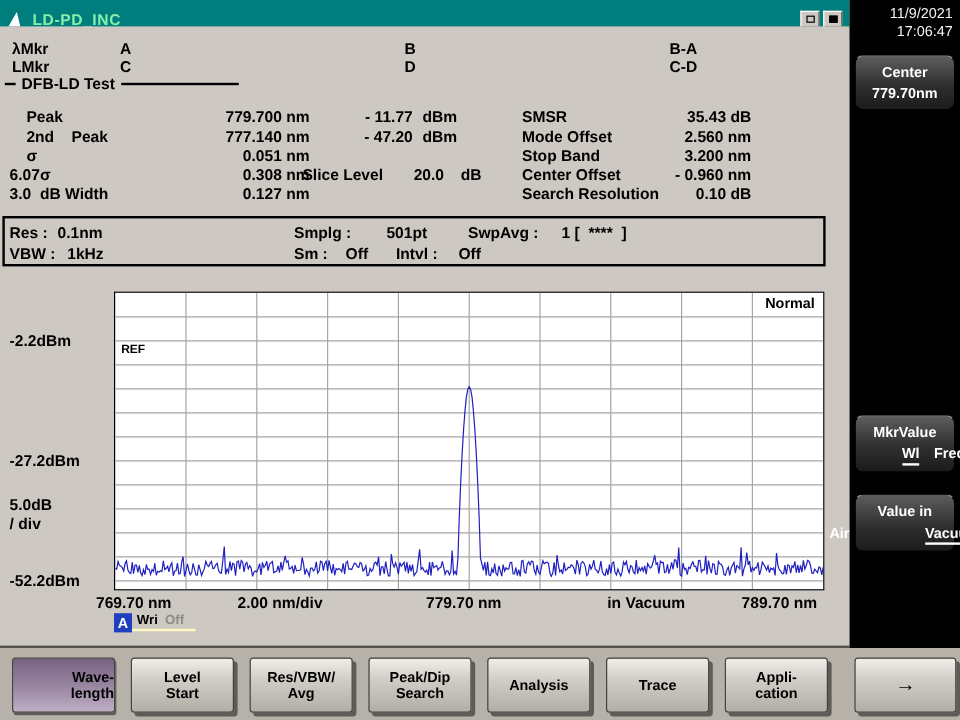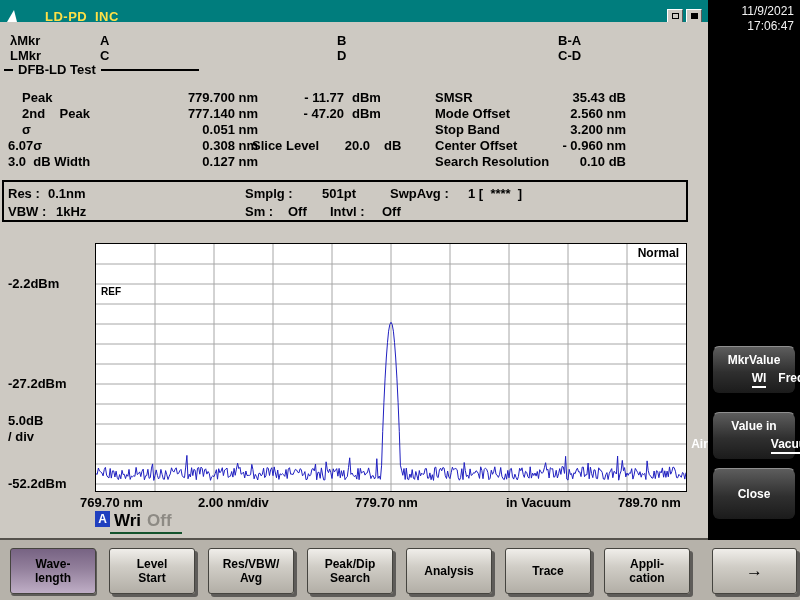--- a/index.html
+++ b/index.html
@@ -10,21 +10,21 @@
     font-family: "Liberation Sans", sans-serif;
     overflow: hidden;
   }
   .t { position: absolute; font-size: 13px; font-weight: bold; color: #000; white-space: pre; line-height: 15px; }
   .tr { text-align: right; }
 
   
   #titlebar {
     position: absolute; left: 0; top: 0; width: 708px; height: 22px;
     background: #007d7d; border-bottom: 1px solid #004c4c;
-    display: flex; align-items: center; padding: 16px 6px; color: #fde047; gap: 18px;
+    display: flex; align-items: center; padding: 16px 6px; color: #86efac;
   }
   #titlebar .logo { width: 16px; height: 14px; margin-right: 5px; }
   #titlebar .title { font-size: 13px; font-weight: bold; letter-spacing: .5px; }
   .winbtns { margin-left: auto; display: flex; gap: 3px; }
   .winbtn {
     width: 16px; height: 14px; background: #cdc9c2;
     border: 1px solid; border-color: #fff #5a5a5a #5a5a5a #fff;
     display: flex; align-items: center; justify-content: center; cursor: pointer;
   }
   .wb-restore { width: 7px; height: 6px; border: 1px solid #000; background: #cdc9c2; }
@@ -54,21 +54,21 @@
   #graph svg { position: absolute; left: 0; top: 0; }
   #normal-label { position: absolute; right: 7px; top: 2px; font-size: 12px; font-weight: bold; white-space: pre; }
   #ref-label { position: absolute; left: 5px; top: 42px; font-size: 10px; font-weight: bold; }
 
   
   #trace-status { position: absolute; left: 95px; top: 511px; display: flex; align-items: flex-start; }
   #trace-badge {
     width: 15px; height: 16px; background: #1f3fbf; color: #fff;
     font-size: 12px; font-weight: bold; display: flex; align-items: center; justify-content: center;
   }
-  #trace-wrioff { border-bottom: 2px solid #14532d; padding: 0 10px 1px 4px; font-size: 17px; font-weight: bold; }
+  #trace-wrioff { border-bottom: 2px solid #fef9c3; padding: 0 10px 1px 4px; font-size: 11px; font-weight: bold; }
   #trace-wrioff .off { color: #8d8a84; margin-left: 6px; }
 
   
   #right-panel { position: absolute; left: 708px; top: 0; width: 92px; height: 540px; background: #000; }
   #clock { position: absolute; right: 6px; top: 4px; color: #f2f2f2; font-size: 12px; text-align: right; line-height: 15px; }
   .softkey {
     position: absolute; left: 4px; width: 84px;
     background: linear-gradient(180deg, #5d5d5d 0%, #2f2f2f 55%, #1b1b1b 100%);
     border: 1px solid #000; border-top: 1px solid #8f8f8f; border-radius: 7px;
     color: #fff; font-size: 12px; font-weight: bold;
@@ -84,20 +84,21 @@
     position: absolute; top: 548px; width: 86px; height: 46px;
     background: linear-gradient(180deg, #f0eeea 0%, #d0cdc6 40%, #b2aea6 100%);
     border: 1px solid #45443f; border-radius: 3px;
     box-shadow: 3px 3px 0 rgba(35,35,35,0.6);
     display: flex; flex-direction: column; align-items: center; justify-content: center;
     font-size: 12px; font-weight: bold; color: #000; line-height: 14px; cursor: pointer; white-space: pre;
   }
   .fkey.active {
     background: linear-gradient(180deg, #776383 0%, #93809c 45%, #bfaec6 100%);
     box-shadow: 1px 2px 0 rgba(35,35,35,0.6);
+    align-items: flex-end;
   }
   .fkey .big { font-size: 17px; }
 </style>
 </head>
 <body>
 
 <div id="titlebar">
   <span class="logo">
     <svg width="16" height="14" viewBox="0 0 16 14">
         <path d="M1 13 L8 1 L11 13 Z" fill="#fff"></path>
@@ -223,37 +224,38 @@
   <span id="trace-badge">A</span>
   <span id="trace-wrioff"><span>Wri</span><span class="off">Off</span></span>
 </div>
 
 <div id="right-panel">
   <div id="clock">
     <div>11/9/2021</div>
     <div>17:06:47</div>
   </div>
 
+  <div class="softkey" style="top:46px;height:46px">
+    <span>Center</span>
+    <span>779.70nm</span>
+  </div>
   <div class="softkey" style="top:346px;height:48px">
     <span>MkrValue</span>
     <span class="opts">
       <span class="sel">Wl</span>
       <span>Freq</span>
     </span>
   </div>
   <div class="softkey" style="top:412px;height:48px">
     <span>Value in</span>
     <span class="opts" style="gap:15px">
       <span>Air</span>
       <span class="sel">Vacuum</span>
     </span>
   </div>
-  <div class="softkey" style="top:468px;height:52px">
-    <span>Close</span>
-  </div>
 </div>
 
 <div id="bottom-bar"></div>
 
 <div class="fkey active" style="left:10px">
   <span>Wave-</span>
   <span>length</span>
 </div>
 <div class="fkey" style="left:109px">
   <span>Level</span>

